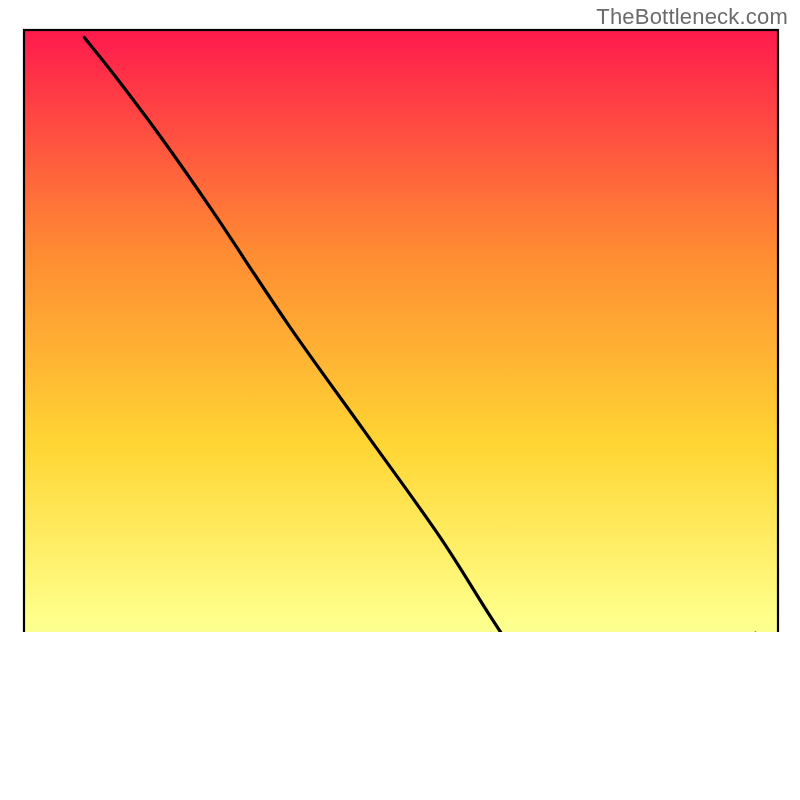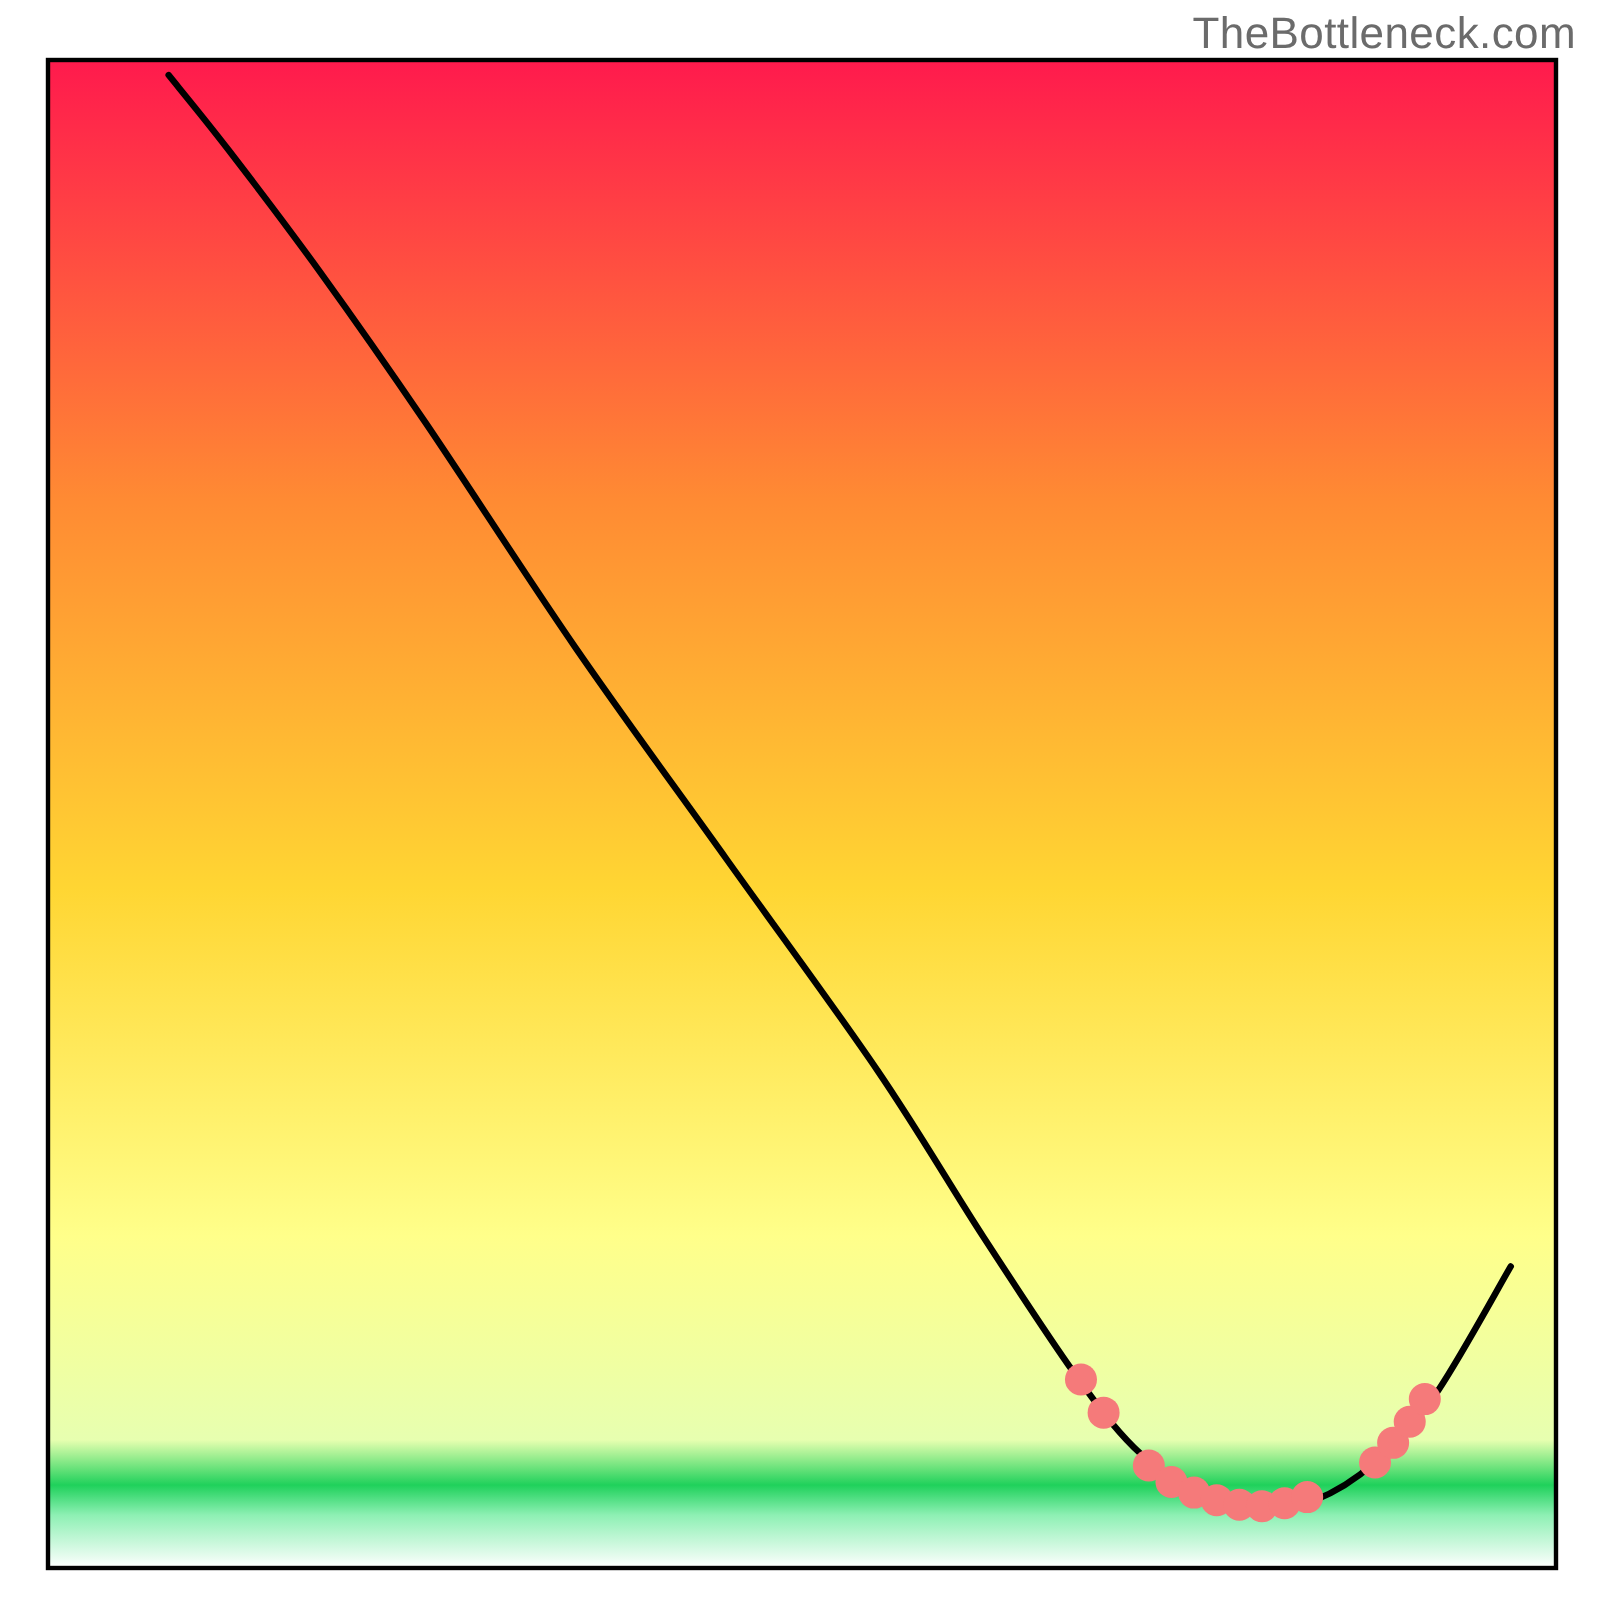--- a/index.html
+++ b/index.html
@@ -6,21 +6,21 @@
     margin: 0;
     padding: 0;
     width: 800px;
     height: 800px;
     background: #ffffff;
     font-family: Arial, Helvetica, sans-serif;
   }
   .canvas {
     position: relative;
     width: 800px;
-    height: 800px;
+    height: 632px;
     overflow: hidden;
   }
   .attribution {
     position: absolute;
     top: 4px;
     right: 12px;
     color: #6b6b6b;
     font-size: 22px;
     font-weight: 400;
     letter-spacing: 0.2px;

